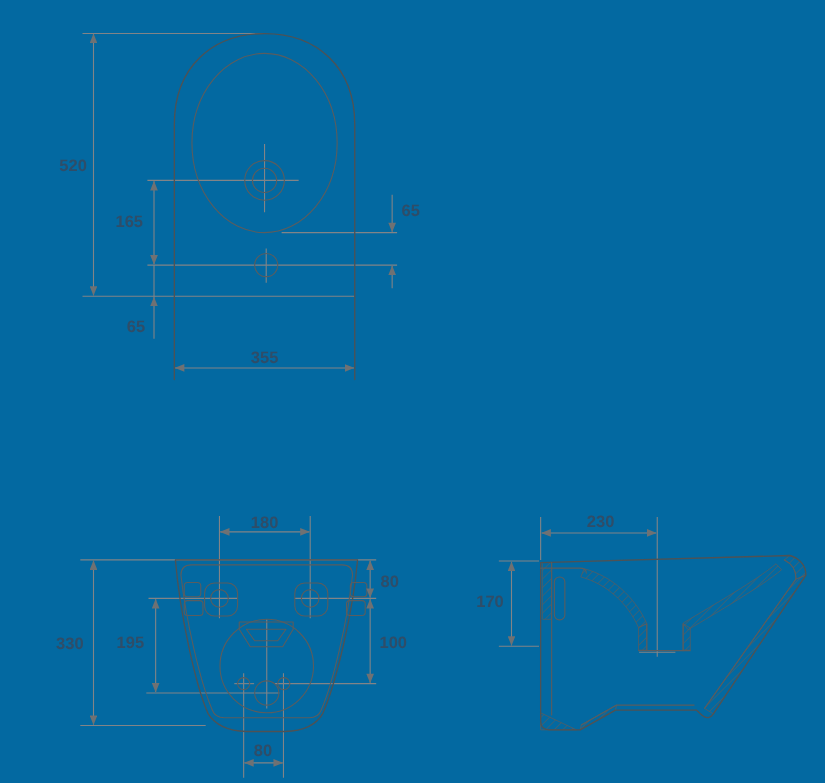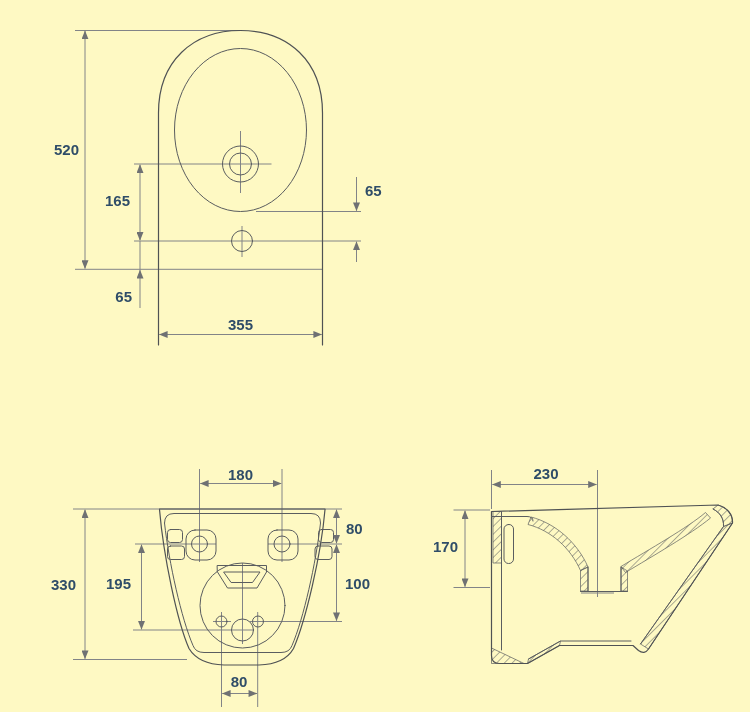--- a/index.html
+++ b/index.html
@@ -1,16 +1,16 @@
 <!DOCTYPE html>
 <html><head>
 <meta charset="utf-8">
 <style>
   html,body{margin:0;padding:0;background:#fff;}
-  #canvas{position:relative;width:750px;height:712px;background:#fef9c3;overflow:hidden;}
+  #canvas{position:relative;width:750px;height:712px;background:#0369a1;overflow:hidden;}
   svg{position:absolute;left:0;top:0;}
   .obj{stroke:#4f5254;stroke-width:1.2;fill:none;stroke-linecap:round;stroke-linejoin:round;}
   .obj2{stroke:#5a5d5f;stroke-width:1;fill:none;stroke-linecap:round;stroke-linejoin:round;}
   .dim{stroke:#828487;stroke-width:1;fill:none;}
   .hatchfill{fill:url(#h);stroke:#5a5d5f;stroke-width:.7;}
   text.dimtxt{font:bold 15px "Liberation Sans", sans-serif;fill:#2f4d68;}
 </style>
 </head>
 <body>
 

